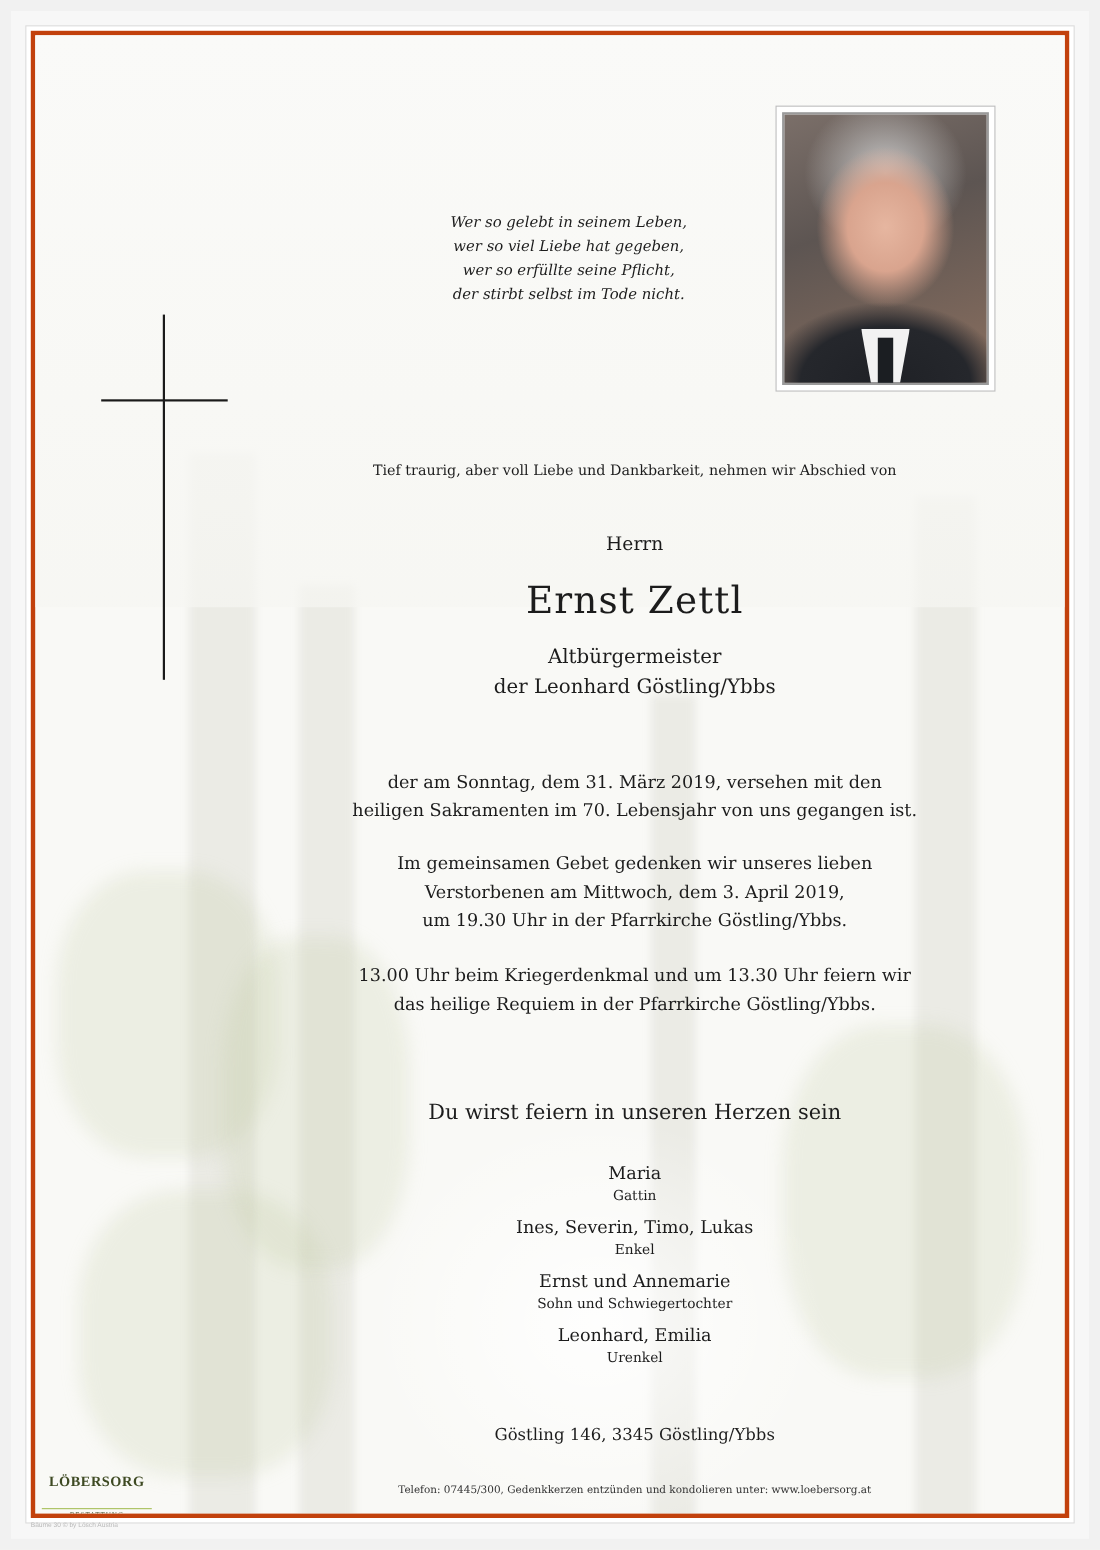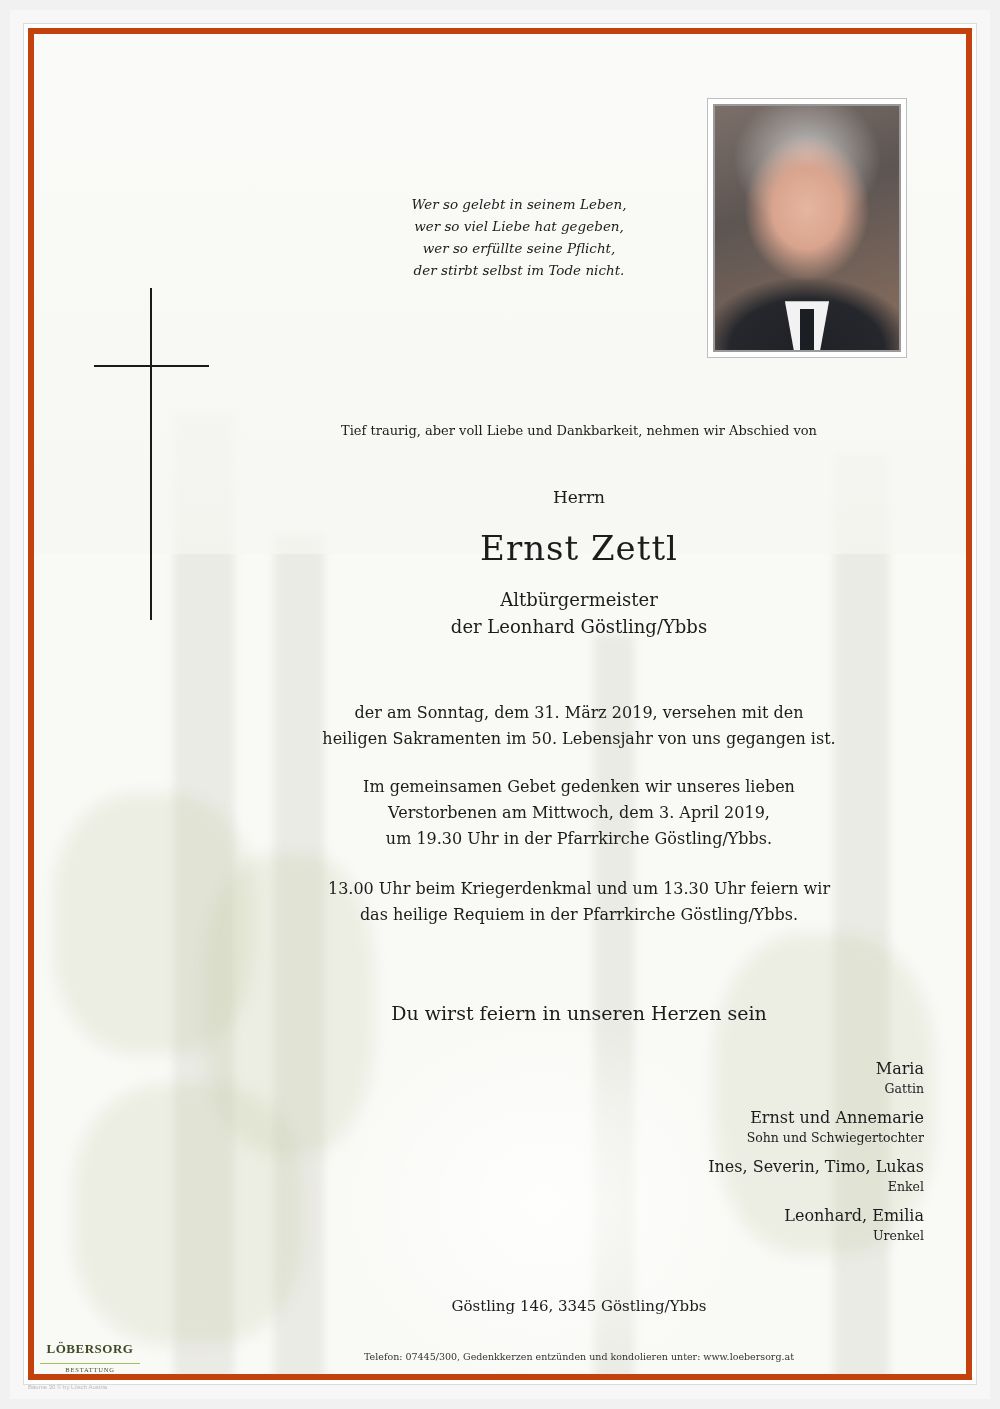--- a/index.html
+++ b/index.html
@@ -14,21 +14,21 @@
     .outer-frame {
       position: absolute;
       left: 10px; top: 10px;
       width: 980px; height: 1389px;
       background: #f7f7f7;
     }
     .card {
       position: absolute;
       left: 28px; top: 28px;
       width: 944px; height: 1352px;
-      border: 6px solid #c2410c;
+      border: 4px solid #c2410c;
       box-shadow: 0 0 0 4px #ffffff, 0 0 0 5px #dcdcdc;
       overflow: hidden;
       background: #f9f9f6;
       text-decoration: underline;
     }
     
     .bg-forest { position: absolute; inset: 0; }
     .bg-forest .fog-top {
       position: absolute; left: 0; top: 0; width: 100%; height: 520px;
       background: linear-gradient(#fafaf8, rgba(246,246,242,0.7));
@@ -75,33 +75,33 @@
     .salutation { top: 453px; left: 200px; width: 690px; font-size: 17px; }
     .name { top: 494px; left: 200px; width: 690px; font-size: 34px; letter-spacing: 1px; }
     .titles { top: 552px; left: 200px; width: 690px; font-size: 18px; line-height: 27px; }
     .para { left: 200px; width: 690px; font-size: 16px; line-height: 26px; }
     .p1 { top: 666px; }
     .p2 { top: 740px; }
     .p3 { top: 842px; }
     .motto { top: 968px; left: 200px; width: 690px; font-size: 19px; }
 
     .family { position: absolute; left: 200px; width: 690px; top: 1023px; text-align: center; }
-    .family-entry { margin-bottom: 9px; text-align: right; }
+    .family-entry { margin-bottom: 9px; }
     .family-name { font-size: 16px; line-height: 24px; }
     .family-role { font-size: 12.5px; line-height: 16px; }
     .address { top: 1263px; left: 200px; width: 690px; font-size: 15px; }
 
     .footer {
       position: absolute; top: 1317px; left: 200px; width: 690px;
       text-align: center; font-size: 9.5px; color: #333;
     }
     .logo { position: absolute; left: 6px; top: 1307px; width: 100px; text-align: center; }
     .logo-main {
       font-family: "Liberation Serif", serif; font-size: 13px; font-weight: bold;
-      color: #3e4a23; letter-spacing: 0.5px; border-bottom: 1px solid #a7bf5a; padding-bottom: 6px;
+      color: #3e4a23; letter-spacing: 0.5px; border-bottom: 1px solid #a7bf5a; padding-bottom: 16px;
     }
     .logo-sub { font-family: "Liberation Serif", serif; font-size: 6.5px; color: #3e4a23; letter-spacing: 0.8px; margin-top: 2px; }
 
     .credit {
       position: absolute; left: 28px; top: 1384px; font-family: "Liberation Sans", sans-serif;
       font-size: 6px; color: #b9b9b9;
     }
   </style>
 </head>
 <body>
@@ -147,46 +147,46 @@
     <div class="center-block salutation">Herrn</div>
     <div class="center-block name">Ernst Zettl</div>
 
     <div class="center-block titles">
       <div>Altbürgermeister</div>
       <div>der Leonhard Göstling/Ybbs</div>
     </div>
 
     <div class="center-block para p1">
       <div>der am Sonntag, dem 31. März 2019, versehen mit den</div>
-      <div>heiligen Sakramenten im 50. Lebensjahr von uns gegangen ist.</div>
+      <div>heiligen Sakramenten im 70. Lebensjahr von uns gegangen ist.</div>
     </div>
     <div class="center-block para p2">
       <div>Im gemeinsamen Gebet gedenken wir unseres lieben</div>
       <div>Verstorbenen am Mittwoch, dem 3. April 2019,</div>
       <div>um 19.30 Uhr in der Pfarrkirche Göstling/Ybbs.</div>
     </div>
     <div class="center-block para p3">
       <div>13.00 Uhr beim Kriegerdenkmal und um 13.30 Uhr feiern wir</div>
       <div>das heilige Requiem in der Pfarrkirche Göstling/Ybbs.</div>
     </div>
 
     <div class="center-block motto">Du wirst feiern in unseren Herzen sein</div>
 
     <div class="family">
       <div class="family-entry">
         <div class="family-name">Maria</div>
         <div class="family-role">Gattin</div>
       </div>
       <div class="family-entry">
+        <div class="family-name">Ines, Severin, Timo, Lukas</div>
+        <div class="family-role">Enkel</div>
+      </div>
+      <div class="family-entry">
         <div class="family-name">Ernst und Annemarie</div>
         <div class="family-role">Sohn und Schwiegertochter</div>
-      </div>
-      <div class="family-entry">
-        <div class="family-name">Ines, Severin, Timo, Lukas</div>
-        <div class="family-role">Enkel</div>
       </div>
       <div class="family-entry">
         <div class="family-name">Leonhard, Emilia</div>
         <div class="family-role">Urenkel</div>
       </div>
     </div>
 
     <div class="center-block address">Göstling 146, 3345 Göstling/Ybbs</div>
 
     <div class="logo">

